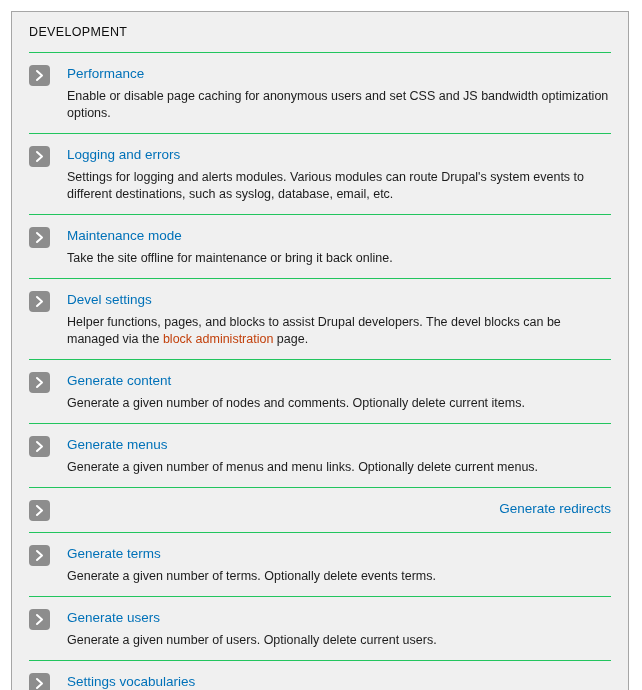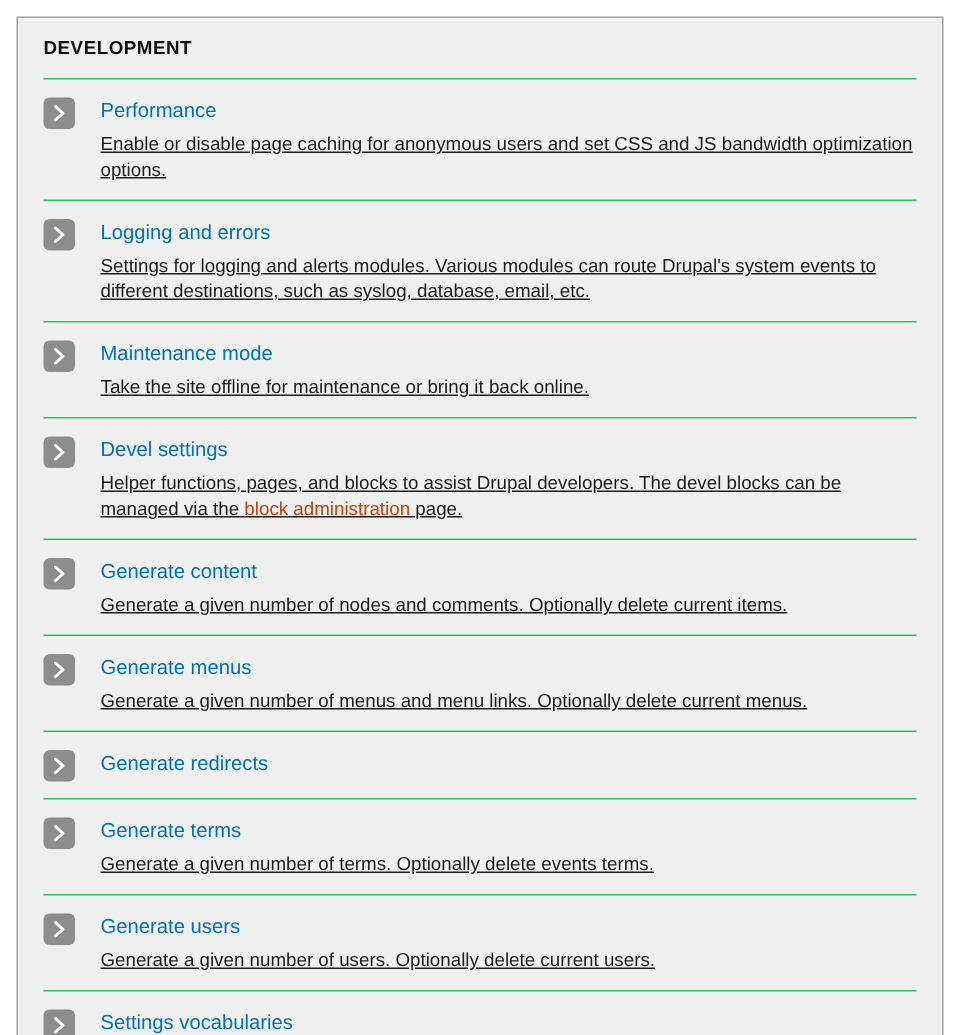--- a/index.html
+++ b/index.html
@@ -25,21 +25,21 @@
     width: 618px;
     min-height: 665px;
     box-sizing: border-box;
     background: #f0f0f0;
     border: 1px solid #a6a6a6;
     padding: 0 17px;
   }
 
   .panel-title {
     font-size: 12.5px;
-    font-weight: bold;
+    font-weight: normal;
     color: #0d0d0d;
     letter-spacing: 0.35px;
     padding: 13px 0 12px 0;
     line-height: 1.2;
   }
 
   
   .admin-list {
     list-style: none;
     margin: 0;
@@ -47,20 +47,21 @@
   }
 
   .admin-item {
     position: relative;
     border-top: 1px solid #22c55e;
     padding: 11px 0 11px 0;
   }
 
   .admin-item.no-desc {
     padding-bottom: 13px;
+    text-align: right;
   }
 
   .item-row {
     display: block;
     position: relative;
     padding-left: 38px;
     min-height: 20px;
   }
 
   
@@ -92,21 +93,20 @@
     padding-top: 1px;
   }
 
   .item-desc {
     margin: 4px 0 0 0;
     padding-left: 38px;
     font-size: 12.5px;
     line-height: 17px;
     color: #1c1c1c;
     max-width: 556px;
-    text-decoration: underline;
   }
 
   .inline-link {
     color: #c2410c;
     text-decoration: none;
     cursor: pointer;
   }
 </style>
 </head>
 <body>

